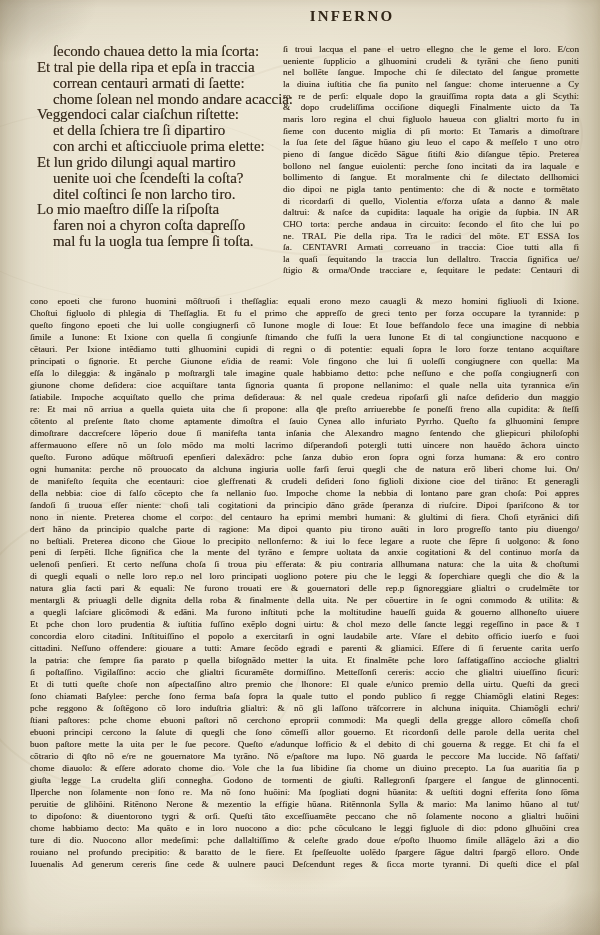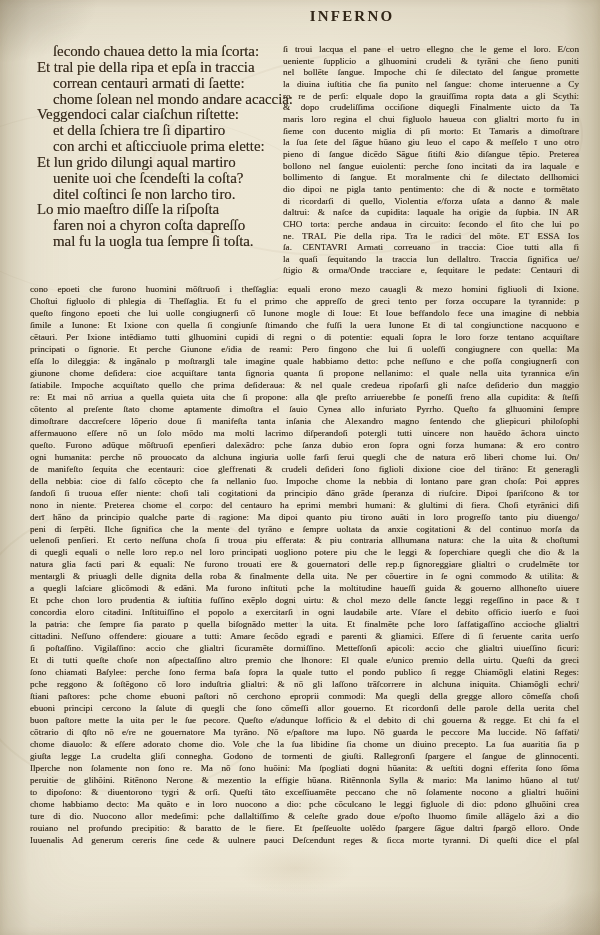--- a/index.html
+++ b/index.html
@@ -37,21 +37,21 @@
     height:15.85px;line-height:15.85px;font-size:15px;
     letter-spacing:-.1px;white-space:nowrap;
   }
   .vline.indent{padding-left:16px;}
   .rcol{flex:1;min-width:0;}
   .cline{
     height:11.67px;line-height:11.7px;font-size:9.2px;
     text-align:justify;overflow:hidden;
   }
   .cline::after{content:"";display:inline-block;width:100%;height:0;}
-  .fullblock{margin-top:6px;}
+  .fullblock{margin-top:18px;}
   .fullblock .cline{height:11.98px;line-height:12px;}
   .stain{position:absolute;border-radius:50%;pointer-events:none;}
   .s1{left:150px;top:50px;width:430px;height:200px;border:2px solid rgba(125,98,60,.055);transform:rotate(-6deg);}
   .s2{left:-70px;top:110px;width:400px;height:190px;border:1.5px solid rgba(125,98,60,.05);transform:rotate(4deg);}
   .s3{left:-40px;top:500px;width:340px;height:290px;border:2.5px solid rgba(120,95,55,.06);}
   .s4{left:235px;top:843px;width:120px;height:50px;border:none;
       background:radial-gradient(closest-side,rgba(150,120,75,.12),transparent);}
 </style>
 </head>
 <body>
@@ -104,46 +104,47 @@
           <div class="cline">la quaſi ſequitando la traccia lun dellaltro. Traccia ſignifica ue/</div>
           <div class="cline">ſtigio &amp; orma/Onde tracciare e, ſequitare le pedate: Centauri di</div>
         </div>
     </div>
     <div class="fullblock">
         <div class="cline">cono epoeti che furono huomini mōſtruoſi i theſſaglia: equali erono mezo cauagli &amp; mezo homini figliuoli di Ixione.</div>
         <div class="cline">Choſtui figluolo di phlegia di Theſſaglia. Et fu el primo che appreſſo de greci tento per forza occupare la tyrannide: p</div>
         <div class="cline">queſto fingono epoeti che lui uolle congiugnerſi cō Iunone mogle di Ioue: Et Ioue beffandolo fece una imagine di nebbia</div>
         <div class="cline">ſimile a Iunone: Et Ixione con quella ſi congiunſe ſtimando che fuſſi la uera Iunone Et di tal congiunctione nacquono e</div>
         <div class="cline">cētauri. Per Ixione intēdiamo tutti glhuomini cupidi di regni o di potentie: equali ſopra le loro forze tentano acquiſtare</div>
-        <div class="cline">principati o ſignorie. Et perche Giunone e/idia de reami: Pero fingono che lui ſi uoleſſi congiugnere con quella: Ma</div>
+        <div class="cline">principati o ſignorie. Et perche Giunone e/idia de reami: Vole fingono che lui ſi uoleſſi congiugnere con quella: Ma</div>
         <div class="cline">eſſa lo dileggia: &amp; ingānalo p moſtrargli tale imagine quale habbiamo detto: pche neſſuno e che poſſa congiugnerſi con</div>
         <div class="cline">giunone chome deſidera: cioe acquiſtare tanta ſignoria quanta ſi propone nellanimo: el quale nella uita tyrannica e/in</div>
         <div class="cline">ſatiabile. Impoche acquiſtato quello che prima deſideraua: &amp; nel quale credeua ripoſarſi gli naſce deſiderio dun maggio</div>
         <div class="cline">re: Et mai nō arriua a quella quieta uita che ſi propone: alla q̄le preſto arriuerebbe ſe poneſſi freno alla cupidita: &amp; ſteſſi</div>
         <div class="cline">cōtento al preſente ſtato chome aptamente dimoſtra el ſauio Cynea allo infuriato Pyrrho. Queſto fa glhuomini ſempre</div>
         <div class="cline">dimoſtrare daccreſcere lōperio doue ſi manifeſta tanta inſania che Alexandro magno ſentendo che gliepicuri philoſophi</div>
         <div class="cline">affermauono eſſere nō un ſolo mōdo ma molti lacrimo diſperandoſi potergli tutti uincere non hauēdo āchora uincto</div>
         <div class="cline">queſto. Furono adūque mōſtruoſi epenſieri dalexādro: pche ſanza dubio eron ſopra ogni forza humana: &amp; ero contro</div>
         <div class="cline">ogni humanita: perche nō prouocato da alchuna ingiuria uolle farſi ſerui quegli che de natura erō liberi chome lui. On/</div>
         <div class="cline">de manifeſto ſequita che ecentauri: cioe gleffrenati &amp; crudeli deſideri ſono figlioli dixione cioe del tirāno: Et generagli</div>
         <div class="cline">della nebbia: cioe di falſo cōcepto che fa nellanio ſuo. Impoche chome la nebbia di lontano pare gran choſa: Poi appres</div>
         <div class="cline">ſandoſi ſi truoua eſſer niente: choſi tali cogitationi da principio dāno grāde ſperanza di riuſcire. Dipoi ſpariſcono &amp; tor</div>
         <div class="cline">nono in niente. Preterea chome el corpo: del centauro ha eprimi membri humani: &amp; glultimi di fiera. Choſi etyrānici diſi</div>
         <div class="cline">derī hāno da principio qualche parte di ragione: Ma dipoi quanto piu tirono auāti in loro progreſſo tanto piu diuengo/</div>
+        <div class="cline">no beſtiali. Preterea dicono che Gioue lo precipito nellonferno: &amp; iui lo fece legare a ruote che ſēpre ſi uolgono: &amp; ſono</div>
         <div class="cline">peni di ſerpēti. Ilche ſignifica che la mente del tyrāno e ſempre uoltata da anxie cogitationi &amp; del continuo morſa da</div>
         <div class="cline">uelenoſi penſieri. Et certo neſſuna choſa ſi troua piu efferata: &amp; piu contraria allhumana natura: che la uita &amp; choſtumi</div>
         <div class="cline">di quegli equali o nelle loro rep.o nel loro principati uogliono potere piu che le leggi &amp; ſoperchiare quegli che dio &amp; la</div>
         <div class="cline">natura glia facti pari &amp; equali: Ne furono trouati ere &amp; gouernatori delle rep.p ſignoreggiare glialtri o crudelmēte tor</div>
         <div class="cline">mentargli &amp; priuagli delle dignita della roba &amp; finalmente della uita. Ne per cōuertire in ſe ogni commodo &amp; utilita: &amp;</div>
         <div class="cline">a quegli laſciare glicōmodi &amp; edāni. Ma furono inſtituti pche la moltitudine haueſſi guida &amp; gouerno allhoneſto uiuere</div>
         <div class="cline">Et pche chon loro prudentia &amp; iuſtitia fuſſino exēplo dogni uirtu: &amp; chol mezo delle ſancte leggi regeſſino in pace &amp; ī</div>
         <div class="cline">concordia eloro citadini. Inſtituiſſino el popolo a exercitarſi in ogni laudabile arte. Vſare el debito officio iuerſo e ſuoi</div>
+        <div class="cline">cittadini. Neſſuno offendere: giouare a tutti: Amare ſecōdo egradi e parenti &amp; gliamici. Eſſere di ſi feruente carita uerſo</div>
         <div class="cline">la patria: che ſempre ſia parato p quella biſognādo metter la uita. Et finalmēte pche loro ſaffatigaſſino accioche glialtri</div>
-        <div class="cline">cittadini. Neſſuno offendere: giouare a tutti: Amare ſecōdo egradi e parenti &amp; gliamici. Eſſere di ſi feruente carita uerſo</div>
-        <div class="cline">ſi poſtaſſino. Vigilaſſino: accio che glialtri ſicuramēte dormiſſino. Metteſſonſi apicoli: accio che glialtri uiueſſino ſicuri:</div>
+        <div class="cline">ſi poſtaſſino. Vigilaſſino: accio che glialtri ſicuramēte dormiſſino. Metteſſonſi cereris: accio che glialtri uiueſſino ſicuri:</div>
         <div class="cline">Et di tutti queſte choſe non aſpectaſſino altro premio che lhonore: El quale e/unico premio della uirtu. Queſti da greci</div>
         <div class="cline">ſono chiamati Baſylee: perche ſono ferma baſa ſopra la quale tutto el pondo publico ſi regge Chiamōgli elatini Reges:</div>
         <div class="cline">pche reggono &amp; ſoſtēgono cō loro induſtria glialtri: &amp; nō gli laſſono trāſcorrere in alchuna iniquita. Chiamōgli echri/</div>
         <div class="cline">ſtiani paſtores: pche chome ebuoni paſtori nō cerchono eproprii commodi: Ma quegli della gregge alloro cōmeſſa choſi</div>
         <div class="cline">ebuoni principi cercono la ſalute di quegli che ſono cōmeſſi allor gouerno. Et ricordonſi delle parole della uerita chel</div>
         <div class="cline">buon paſtore mette la uita per le ſue pecore. Queſto e/adunque lofficio &amp; el debito di chi gouerna &amp; regge. Et chi fa el</div>
         <div class="cline">cōtrario di q̄ſto nō e/re ne gouernatore Ma tyrāno. Nō e/paſtore ma lupo. Nō guarda le peccore Ma luccide. Nō ſaffati/</div>
         <div class="cline">chome diauolo: &amp; eſſere adorato chome dio. Vole che la ſua libidine ſia chome un diuino precepto. La ſua auaritia ſia p</div>
         <div class="cline">giuſta legge La crudelta gliſi connegha. Godono de tormenti de giuſti. Rallegronſi ſpargere el ſangue de glinnocenti.</div>
         <div class="cline">Ilperche non ſolamente non ſono re. Ma nō ſono huōini: Ma ſpogliati dogni hūanita: &amp; ueſtiti dogni efferita ſono ſōma</div>

